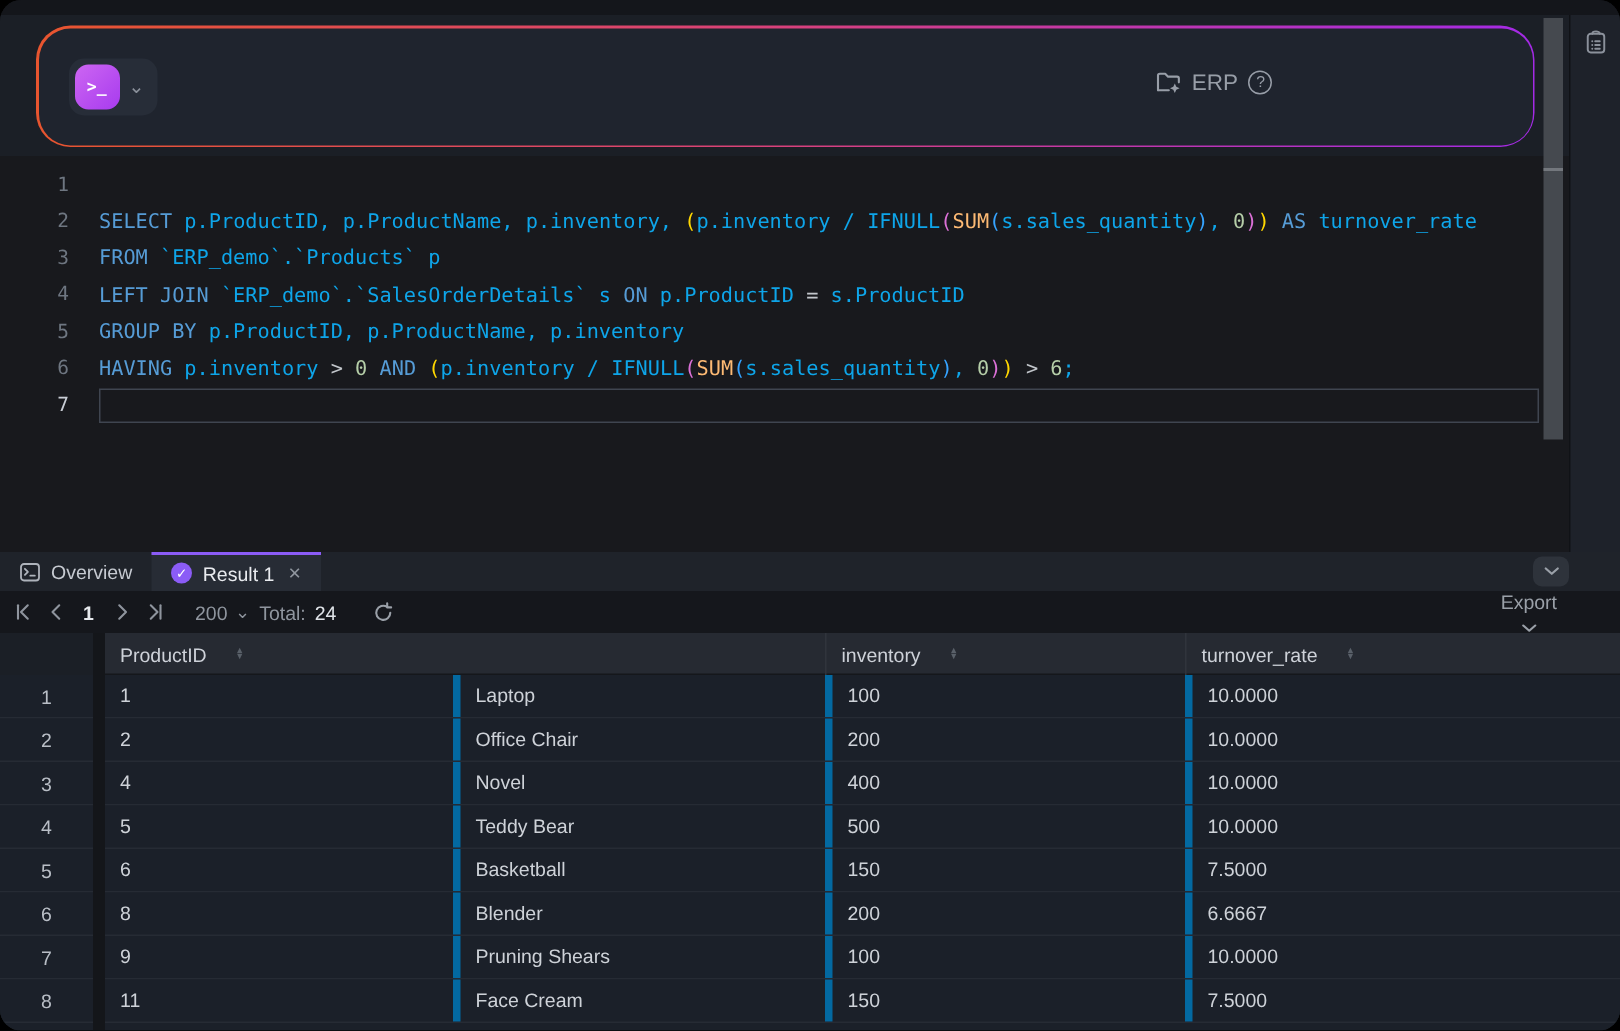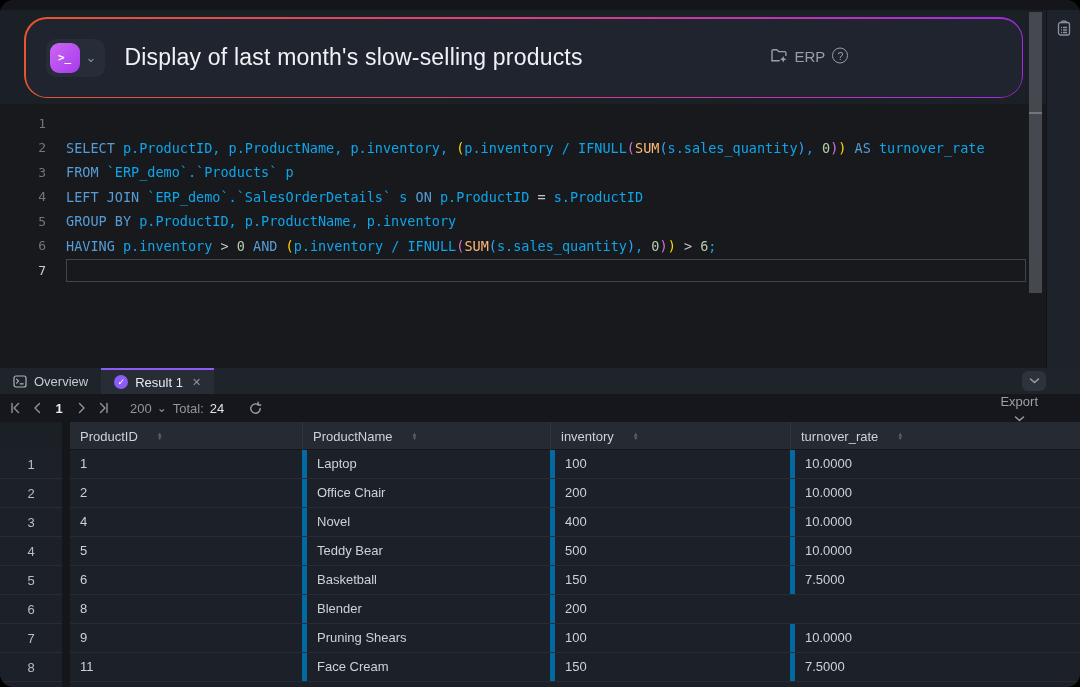--- a/index.html
+++ b/index.html
@@ -95,21 +95,20 @@
 
   <div class="top-strip"></div>
 
   <div class="prompt-section">
     <div class="card-border">
       <div class="card">
         <div class="ai-group">
           <div class="ai-icon">&gt;_</div>
           <span class="ai-chevron">⌄</span>
         </div>
-        <div class="prompt-title">Display of last month's slow-selling products</div>
         <div class="erp-group">
           <span class="folder-sparkle">
             <svg width="18" height="17" viewBox="0 0 18 17" fill="none" stroke="#989ea8" stroke-width="1.4" stroke-linecap="round" stroke-linejoin="round">
               <path d="M2 13.2 V3.4 a1.2 1.2 0 0 1 1.2-1.2 h3.6 l1.9 1.9 h6 a1.2 1.2 0 0 1 1.2 1.2 v2.6"></path>
               <path d="M2 13.2 h7.2"></path>
               <path d="M13.2 8.6 l1 2.2 2.2 1 -2.2 1 -1 2.2 -1-2.2 -2.2-1 2.2-1 z" fill="#989ea8" stroke="none"></path>
             </svg>
           </span>
           <span class="erp-label">ERP</span>
           <span class="help-circle">?</span>
@@ -233,27 +232,20 @@
   <div class="tablewrap">
     <div class="thead" id="thead">
       <div class="corner-cell"></div>
     <div class="hcell c0">
           <span>ProductID</span>
           <span class="sorter">
             <span>▲</span>
             <span>▼</span>
           </span>
         </div>
-        <div class="hcell c1">
-          <span>ProductName</span>
-          <span class="sorter">
-            <span>▲</span>
-            <span>▼</span>
-          </span>
-        </div>
         <div class="hcell c2">
           <span>inventory</span>
           <span class="sorter">
             <span>▲</span>
             <span>▼</span>
           </span>
         </div>
         <div class="hcell c3">
           <span>turnover_rate</span>
           <span class="sorter">
@@ -296,20 +288,21 @@
           <span class="cell c0">6</span>
           <span class="cell c1">Basketball</span>
           <span class="cell c2">150</span>
           <span class="cell c3">7.5000</span>
         </div>
         <div class="trow" style="top: 173px;">
           <span class="rnum">6</span>
           <span class="cell c0">8</span>
           <span class="cell c1">Blender</span>
           <span class="cell c2">200</span>
+          <span class="cell c3">6.6667</span>
         </div>
         <div class="trow" style="top: 202px;">
           <span class="rnum">7</span>
           <span class="cell c0">9</span>
           <span class="cell c1">Pruning Shears</span>
           <span class="cell c2">100</span>
           <span class="cell c3">10.0000</span>
         </div>
         <div class="trow" style="top: 231px;">
           <span class="rnum">8</span>

